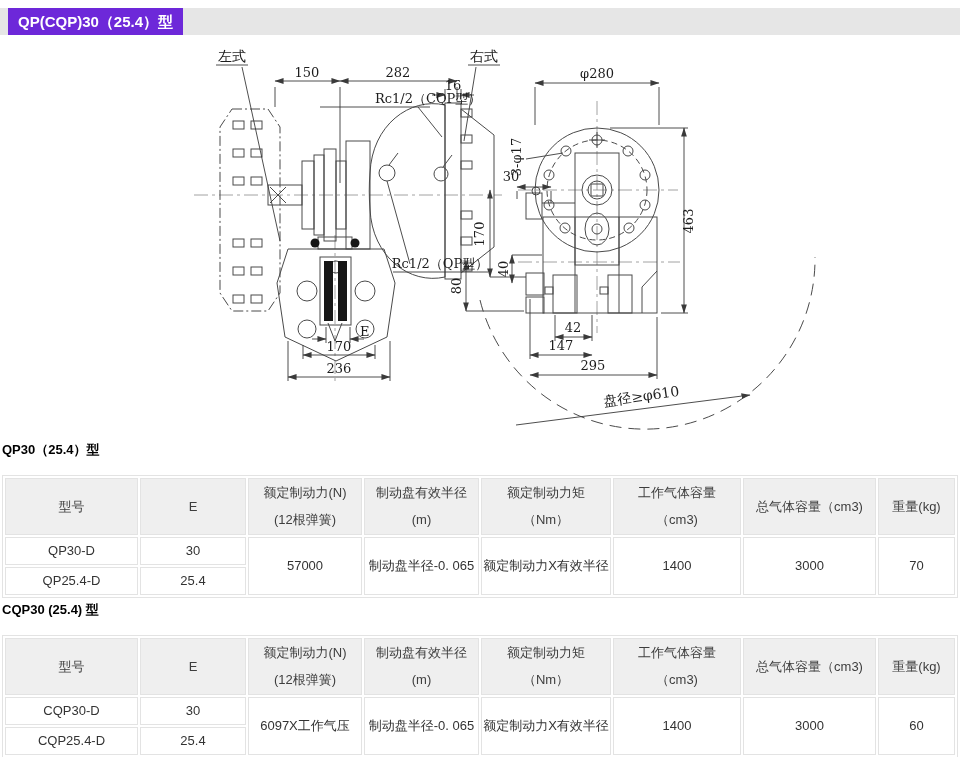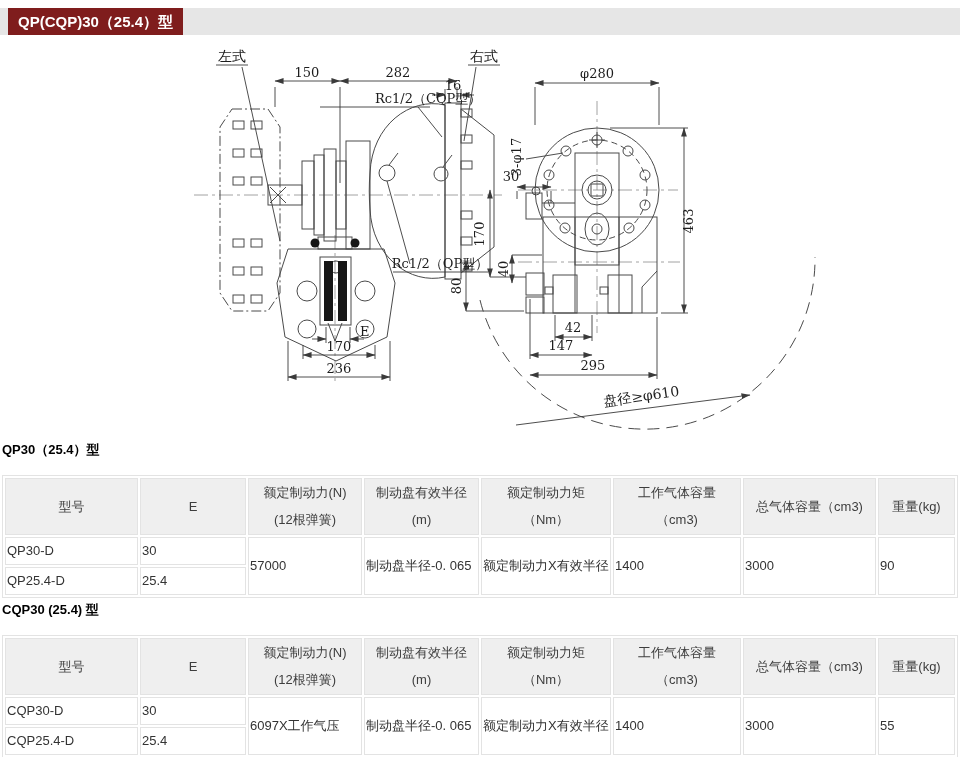--- a/index.html
+++ b/index.html
@@ -1,30 +1,30 @@
 <!DOCTYPE html>
 <html><head>
 <meta charset="utf-8">
 <style>
   html,body{margin:0;padding:0;background:#fff;}
   .page{position:relative;width:960px;height:757px;background:#fff;overflow:hidden;
         font-family:"Liberation Sans","DejaVu Sans",sans-serif;}
   .top-strip{position:absolute;top:8px;left:0;width:960px;height:27px;background:#e6e6e6;}
-  .title-chip{position:absolute;top:8px;left:8px;height:27px;line-height:27px;background:#7f1d1d;
+  .title-chip{position:absolute;top:8px;left:8px;height:27px;line-height:27px;background:#6d28d9;
         color:#fff;font-size:15px;font-weight:bold;padding:0 10px;white-space:nowrap;}
   svg.drawing{position:absolute;left:180px;top:45px;}
   svg.drawing text{font-family:"DejaVu Serif","Liberation Serif",serif;fill:#1d1d1d;font-size:13px;}
   svg.drawing text.cjk{font-size:14px;}
   .section-title{position:absolute;left:2px;color:#000000;font-size:13px;font-weight:bold;}
   table.spec{position:absolute;left:2px;width:956px;border-collapse:separate;border-spacing:2px;
         border:1px solid #e3e3e3;background:#fff;table-layout:fixed;}
   table.spec th{background:#efefef;border:1px solid #e3e3e3;font-weight:normal;color:#3d3d3d;
         font-size:13px;height:50px;line-height:2.1;padding:0 5px;text-align:center;}
   table.spec td{border:1px solid #e3e3e3;color:#333;font-size:13px;height:26px;padding:0 1px;
-        vertical-align:middle;}
+        text-align:center;vertical-align:middle;}
 </style>
 </head>
 <body>
 
 <div class="page">
 
   <div class="top-strip"></div>
   <div class="title-chip">QP(CQP)30（25.4）型</div>
 
   <svg class="drawing" width="680" height="392" viewBox="0 0 680 392">
@@ -241,21 +241,21 @@
     </thead>
     <tbody>
       <tr>
         <td>QP30-D</td>
         <td>30</td>
         <td rowspan="2">57000</td>
         <td rowspan="2">制动盘半径-0. 065</td>
         <td rowspan="2">额定制动力X有效半径</td>
         <td rowspan="2">1400</td>
         <td rowspan="2">3000</td>
-        <td rowspan="2">90</td>
+        <td rowspan="2">70</td>
       </tr>
       <tr>
         <td>QP25.4-D</td>
         <td>25.4</td>
       </tr>
     </tbody>
   </table>
 
   <div class="section-title" style="top:601px">CQP30 (25.4) 型</div>
   <table class="spec" style="top:635px">
@@ -283,21 +283,21 @@
     </thead>
     <tbody>
       <tr>
         <td>CQP30-D</td>
         <td>30</td>
         <td rowspan="2">6097X工作气压</td>
         <td rowspan="2">制动盘半径-0. 065</td>
         <td rowspan="2">额定制动力X有效半径</td>
         <td rowspan="2">1400</td>
         <td rowspan="2">3000</td>
-        <td rowspan="2">55</td>
+        <td rowspan="2">60</td>
       </tr>
       <tr>
         <td>CQP25.4-D</td>
         <td>25.4</td>
       </tr>
     </tbody>
   </table>
 
 </div>
 

